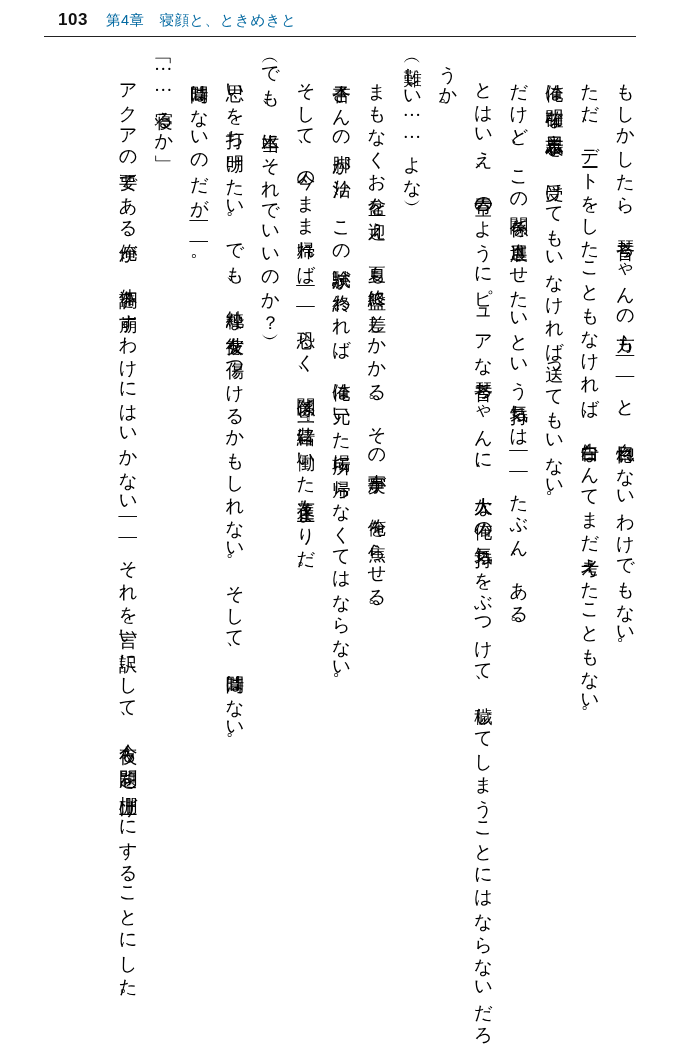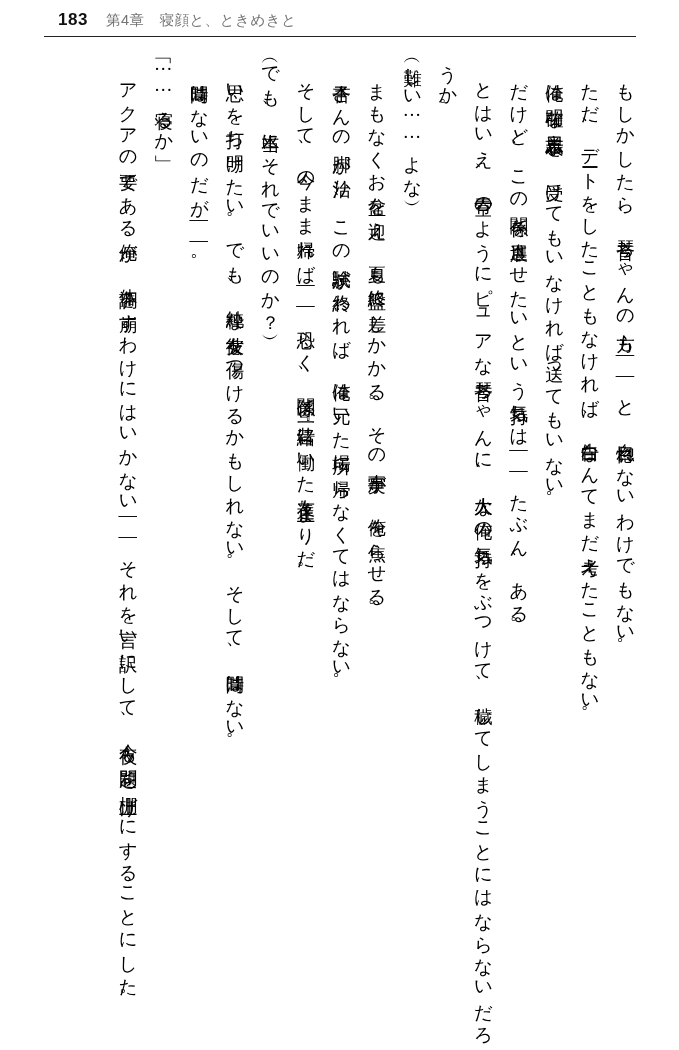--- a/index.html
+++ b/index.html
@@ -39,21 +39,21 @@
     font-family: "Liberation Sans", "DejaVu Sans", sans-serif;
     font-size: 17px;
     font-weight: bold;
     letter-spacing: 0.5px;
     color: #111;
   }
   .chapter-title {
     font-family: "Liberation Sans", "DejaVu Sans", sans-serif;
     font-size: 14.5px;
     margin-left: 18px;
-    color: #737373;
+    color: #0369a1;
     letter-spacing: 0.5px;
     white-space: nowrap;
   }
 
   .rule {
     position: absolute;
     top: 36px;
     left: 44px;
     width: 592px;
     height: 1px;
@@ -93,21 +93,21 @@
   .vtext p.indent {
     text-indent: 1em;
   }
 </style>
 </head>
 <body>
 
 <div class="page">
 
   <div class="header">
-    <span class="folio">183</span>
+    <span class="folio">103</span>
     <span class="chapter-title">第4章　寝顔と、ときめきと</span>
   </div>
 
   <div class="rule"></div>
 
   <div class="body-area">
     <div class="vtext">
       <p class="indent">もしかしたら、琴音ちゃんの方も――と、自惚れないわけでもない。</p>
       <p class="indent">ただ、デートをしたこともなければ、告白なんてまだ考えたこともない。</p>
       <p class="indent">俺は明確な意思表示を、受けてもいなければ送ってもいない。</p>

